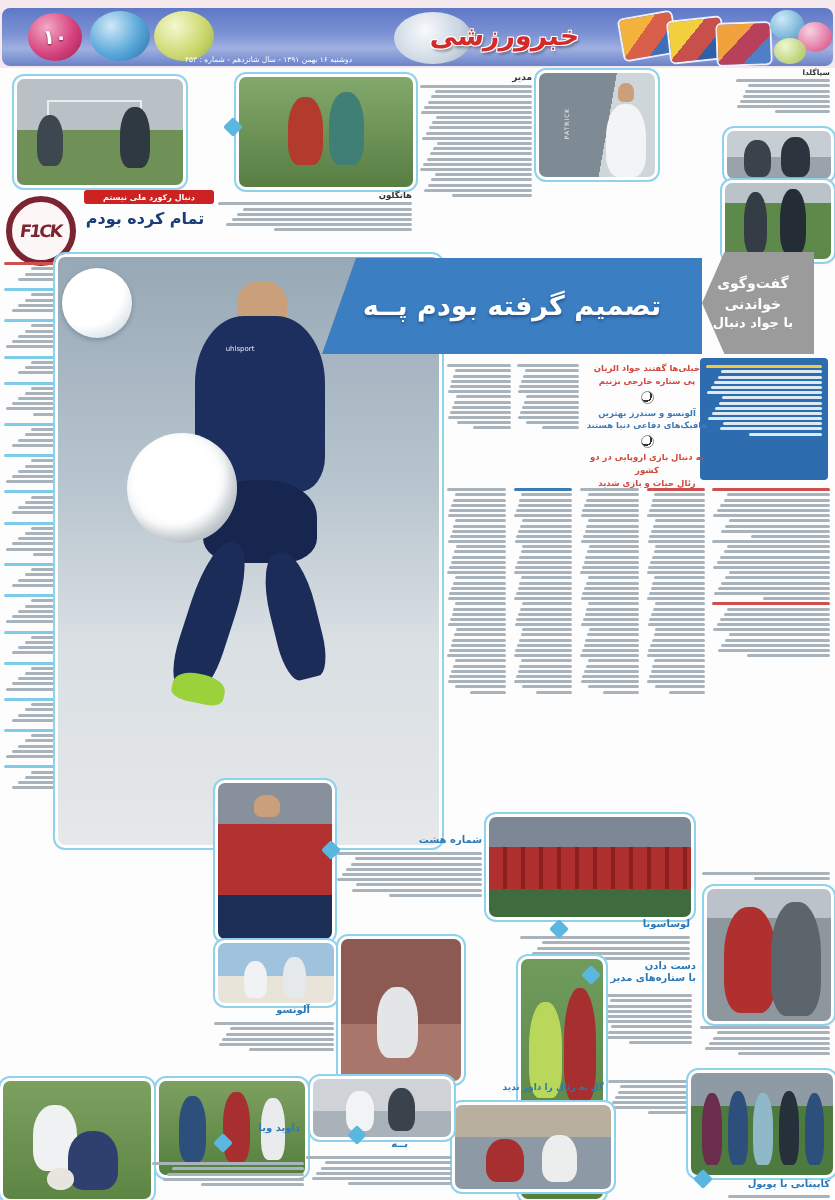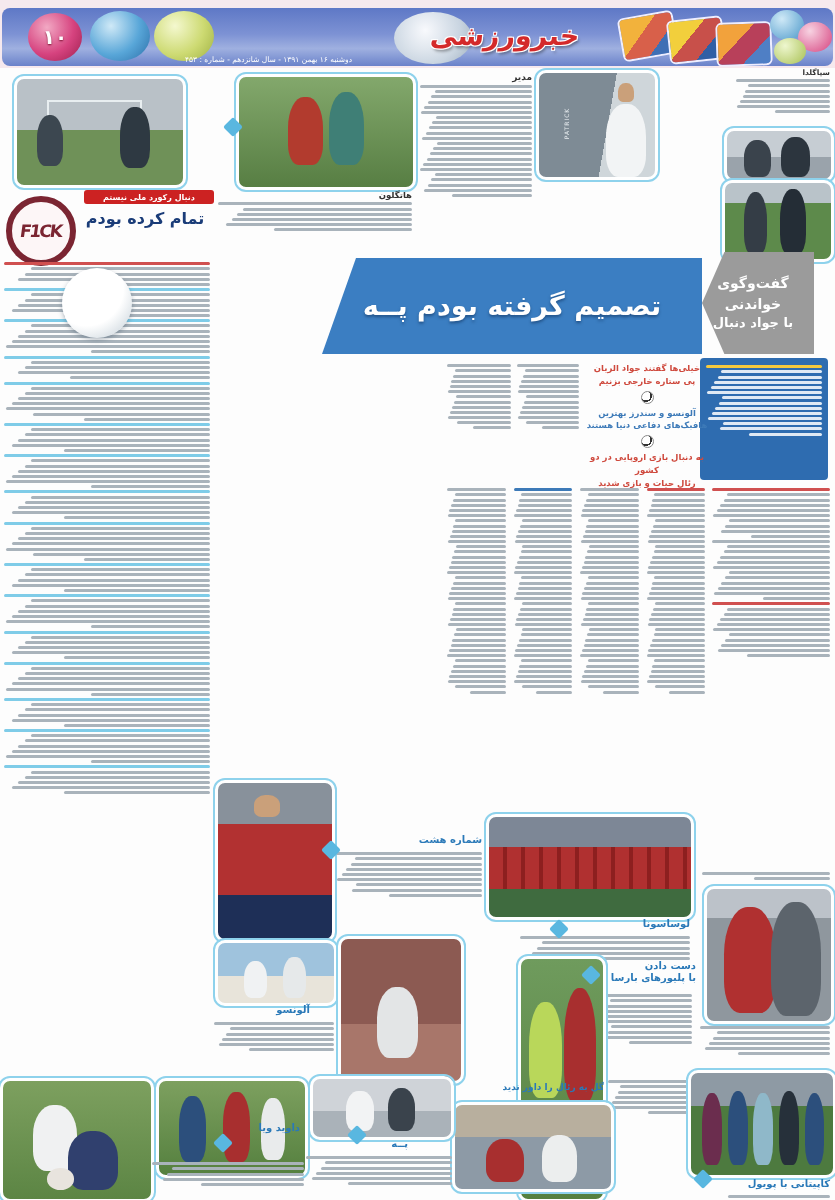--- a/index.html
+++ b/index.html
@@ -259,20 +259,30 @@
     <div>
         <div class="tl" style="background: rgb(127, 204, 232); width: 100%; margin-right: 0px;"></div>
         <div class="tl" style="background: rgb(169, 179, 187); width: 87%; margin-right: 0px;"></div>
         <div class="tl" style="background: rgb(169, 179, 187); width: 90%; margin-right: 0px;"></div>
         <div class="tl" style="background: rgb(169, 179, 187); width: 93%; margin-right: 0px;"></div>
         <div class="tl" style="background: rgb(169, 179, 187); width: 96%; margin-right: 0px;"></div>
         <div class="tl" style="background: rgb(169, 179, 187); width: 71%; margin-right: 0px;"></div>
       </div>
   </div>
 
+  <div class="ph" style="left:55px;top:254px;width:381px;height:588px;background:linear-gradient(180deg,#97a8b6 0%,#b9c6cf 40%,#d9dfe3 65%,#e6e8ea 100%);">
+    <div class="blob" style="left:47%;top:4%;width:13%;height:8%;background:#caa07a;"></div>
+    <div class="blob" style="left:36%;top:10%;width:34%;height:30%;background:#1d2f5e;border-radius:38% 38% 20% 20%;"></div>
+    <span style="position:absolute;left:44%;top:15%;color:#e8ecf2;font-size:7px;">uhlsport</span>
+    <div class="blob" style="left:38%;top:38%;width:30%;height:14%;background:#16264e;"></div>
+    <div class="blob" style="left:34%;top:48%;width:12%;height:26%;background:#1b2c58;transform:rotate(18deg);"></div>
+    <div class="blob" style="left:56%;top:50%;width:12%;height:22%;background:#1b2c58;transform:rotate(-14deg);"></div>
+    <div class="blob" style="left:30%;top:71%;width:14%;height:5%;background:#9bd13a;transform:rotate(12deg);"></div>
+    <div style="position:absolute;left:18%;top:30%;width:110px;height:110px;border-radius:50%;background:radial-gradient(circle at 38% 32%,#ffffff 0 55%,#e3e7ea 75%,#c3cbd1);box-shadow:inset -6px -8px 14px rgba(120,130,140,.4);"></div>
+  </div>
   <div style="position:absolute;left:62px;top:268px;width:70px;height:70px;border-radius:50%;background:radial-gradient(circle at 35% 30%,#ffffff 0 55%,#dbe2e7 80%,#b9c3cb);box-shadow:0 2px 5px rgba(60,80,100,.4);"></div>
 
   <div style="position:absolute;left:322px;top:258px;width:380px;height:96px;background:#3b7ec2;clip-path:polygon(34px 0,100% 0,100% 100%,0 100%);display:flex;flex-direction:column;align-items:center;justify-content:center;">
     <div style="color:#fff;font-weight:bold;font-size:27px;line-height:1.25;text-shadow:0 2px 3px rgba(10,40,80,.5);">تصمیم گرفته بودم پــه</div>
   </div>
   <div style="position:absolute;left:702px;top:252px;width:112px;height:102px;background:#9b9b9b;clip-path:polygon(20% 0,100% 0,100% 100%,20% 100%,0 50%);display:flex;flex-direction:column;align-items:center;justify-content:center;padding-right:10px;box-sizing:border-box;">
     <div style="color:#fff;font-weight:bold;font-size:14px;line-height:1.45;">گفت‌وگوی</div>
     <div style="color:#fff;font-weight:bold;font-size:14px;line-height:1.45;">خواندنی</div>
     <div style="color:#fff;font-weight:bold;font-size:13px;line-height:1.45;">با جواد دنبال</div>
   </div>
@@ -633,21 +643,21 @@
         <div class="tl" style="background: rgb(169, 179, 187); width: 96%; margin-right: 0px;"></div>
         <div class="tl" style="background: rgb(169, 179, 187); width: 71%; margin-right: 0px;"></div>
       </div>
     </div>
   <div class="ph" style="left:338px;top:936px;width:120px;height:142px;background:linear-gradient(180deg,#8c5a52 0 60%,#a8766a 60%);">
     <div class="blob" style="left:30%;top:34%;width:34%;height:50%;background:#e3e5e6;"></div>
   </div>
 
   <div class="cap" style="left:594px;top:960px;width:102px;">
     <div>دست دادن</div>
-    <div>با پلیور‌های بارسا</div>
+    <div>با ستاره‌های مدیر</div>
   </div>
   <div class="lines" style="left:598px;top:992px;width:94px;height:82px;">
       <div>
         <div class="tl" style="background: rgb(169, 179, 187); width: 100%; margin-right: 0px;"></div>
         <div class="tl" style="background: rgb(169, 179, 187); width: 87%; margin-right: 0px;"></div>
         <div class="tl" style="background: rgb(169, 179, 187); width: 90%; margin-right: 0px;"></div>
         <div class="tl" style="background: rgb(169, 179, 187); width: 93%; margin-right: 0px;"></div>
         <div class="tl" style="background: rgb(169, 179, 187); width: 96%; margin-right: 0px;"></div>
         <div class="tl" style="background: rgb(169, 179, 187); width: 99%; margin-right: 0px;"></div>
         <div class="tl" style="background: rgb(169, 179, 187); width: 86%; margin-right: 0px;"></div>

